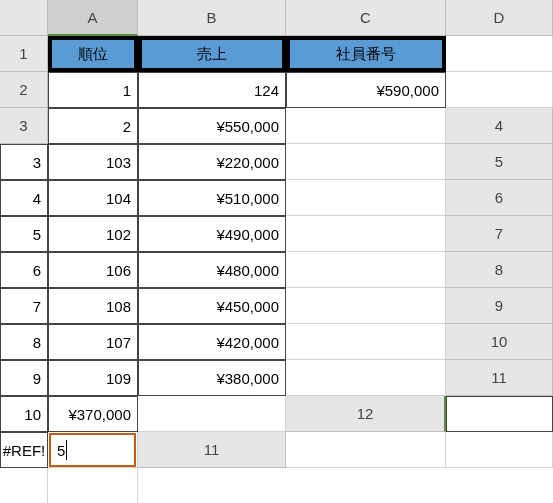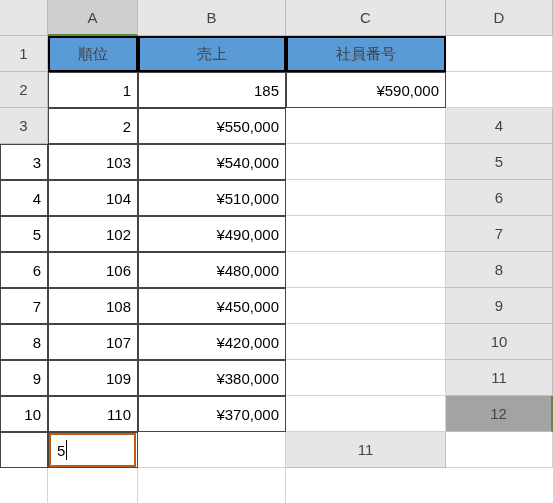--- a/index.html
+++ b/index.html
@@ -43,29 +43,29 @@
   .corner {
     background: #e6e6e6;
     border-right: 1px solid #bdbdbd;
     border-bottom: 1px solid #bdbdbd;
   }
   .col-hdr.sel {
     background: #cfcfcf;
     border-bottom: 2px solid #5f8a3c;
   }
   .row-hdr.sel {
-    background: #a3a3a3;
+    background: #e5e5e5;
     border-right: 2px solid #5f8a3c;
     text-align: right;
   }
   .th {
     background: #5b9bd5;
-    color: #404040;
+    color: #000000;
     justify-content: center;
-    border: 2px solid #000000;
+    border: 4px solid #000000;
   }
   .data {
     border: 1px solid #444;
     justify-content: flex-end;
   }
   .data-l {
     border: 1px solid #444;
     justify-content: flex-start;
   }
   .data-c {
@@ -105,33 +105,33 @@
   <div class="cell col-hdr">D</div>
 
   <div class="cell row-hdr">1</div>
   <div class="cell th">順位</div>
   <div class="cell th">売上</div>
   <div class="cell th">社員番号</div>
   <div class="cell empty"></div>
 
   <div class="cell row-hdr">2</div>
   <div class="cell data">1</div>
-  <div class="cell data">185</div>
+  <div class="cell data">124</div>
   <div class="cell data">¥590,000</div>
   <div class="cell empty"></div>
 
   <div class="cell row-hdr">3</div>
   <div class="cell data">2</div>
   <div class="cell data">¥550,000</div>
   <div class="cell empty"></div>
 
   <div class="cell row-hdr">4</div>
   <div class="cell data">3</div>
   <div class="cell data">103</div>
-  <div class="cell data">¥540,000</div>
+  <div class="cell data">¥220,000</div>
   <div class="cell empty"></div>
 
   <div class="cell row-hdr">5</div>
   <div class="cell data">4</div>
   <div class="cell data">104</div>
   <div class="cell data">¥510,000</div>
   <div class="cell empty"></div>
 
   <div class="cell row-hdr">6</div>
   <div class="cell data">5</div>
@@ -158,21 +158,20 @@
   <div class="cell empty"></div>
 
   <div class="cell row-hdr">10</div>
   <div class="cell data">9</div>
   <div class="cell data">109</div>
   <div class="cell data">¥380,000</div>
   <div class="cell empty"></div>
 
   <div class="cell row-hdr">11</div>
   <div class="cell data">10</div>
-  <div class="cell data">110</div>
   <div class="cell data">¥370,000</div>
   <div class="cell empty"></div>
 
   <div class="cell row-hdr sel">12</div>
   <div class="cell data-l"></div>
   <div class="cell data-c">#REF!</div>
   <div class="cell empty"></div>
 
   <div class="cell row-hdr">11</div>
   <div class="cell empty"></div>

